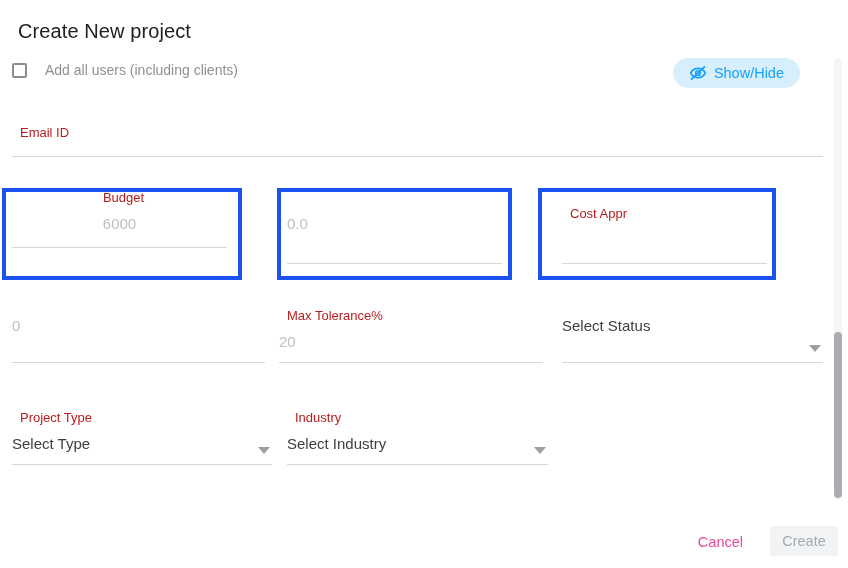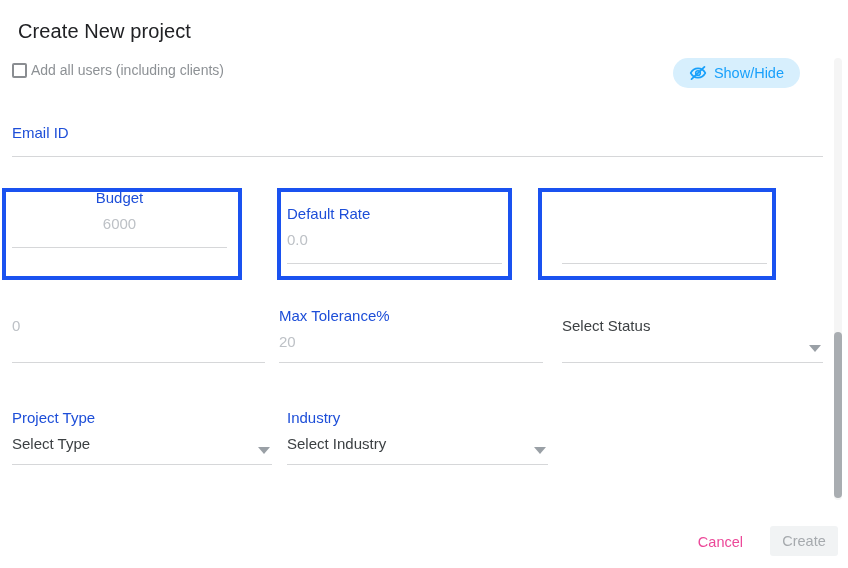--- a/index.html
+++ b/index.html
@@ -53,21 +53,21 @@
     height: 18px;
   }
 
   
   .checkbox-row {
     position: absolute;
     left: 12px;
     top: 62px;
     display: flex;
     align-items: center;
-    gap: 4px;
+    gap: 18px;
   }
   .checkbox-box {
     width: 15px;
     height: 15px;
     border: 2px solid #8a8d91;
     border-radius: 2px;
     box-sizing: border-box;
     background: #fff;
     cursor: pointer;
     flex: none;
@@ -77,24 +77,25 @@
     color: #8d9195;
     white-space: nowrap;
   }
 
   
   .field {
     position: absolute;
     box-sizing: border-box;
   }
   .field .field-label {
-    font-size: 15px;
-    color: #1d4ed8;
+    font-size: 13px;
+    color: #b91c1c;
     line-height: 16px;
     white-space: nowrap;
+    margin-left: 8px;
   }
   .field .field-value {
     font-size: 15px;
     line-height: 20px;
     margin-top: 8px;
     color: #bdc1c6;
     white-space: nowrap;
   }
   .field .field-value.filled {
     color: #3c4043;
@@ -203,27 +204,27 @@
 </div>
 
 <div class="field" style="left:12px; top:190px; width:215px; height:58px;text-align:center;">
   <div class="field-label">Budget</div>
   <div class="field-value">6000</div>
   <div class="field-underline"></div>
 </div>
 <div class="highlight-box" style="left:2px; top:188px; width:240px; height:92px;"></div>
 
 <div class="field" style="left:287px; top:206px; width:215px; height:58px;">
-  <div class="field-label">Default Rate</div>
   <div class="field-value">0.0</div>
   <div class="field-underline"></div>
 </div>
 <div class="highlight-box" style="left:277px; top:188px; width:235px; height:92px;"></div>
 
 <div class="field" style="left:562px; top:206px; width:205px; height:58px;">
+  <div class="field-label">Cost Appr</div>
   <div class="field-underline"></div>
 </div>
 <div class="highlight-box" style="left:538px; top:188px; width:238px; height:92px;"></div>
 
 <div class="field" style="left:12px; top:308px; width:253px; height:55px;">
   <div class="field-value">0</div>
   <div class="field-underline"></div>
 </div>
 
 <div class="field" style="left:279px; top:308px; width:264px; height:55px;">

